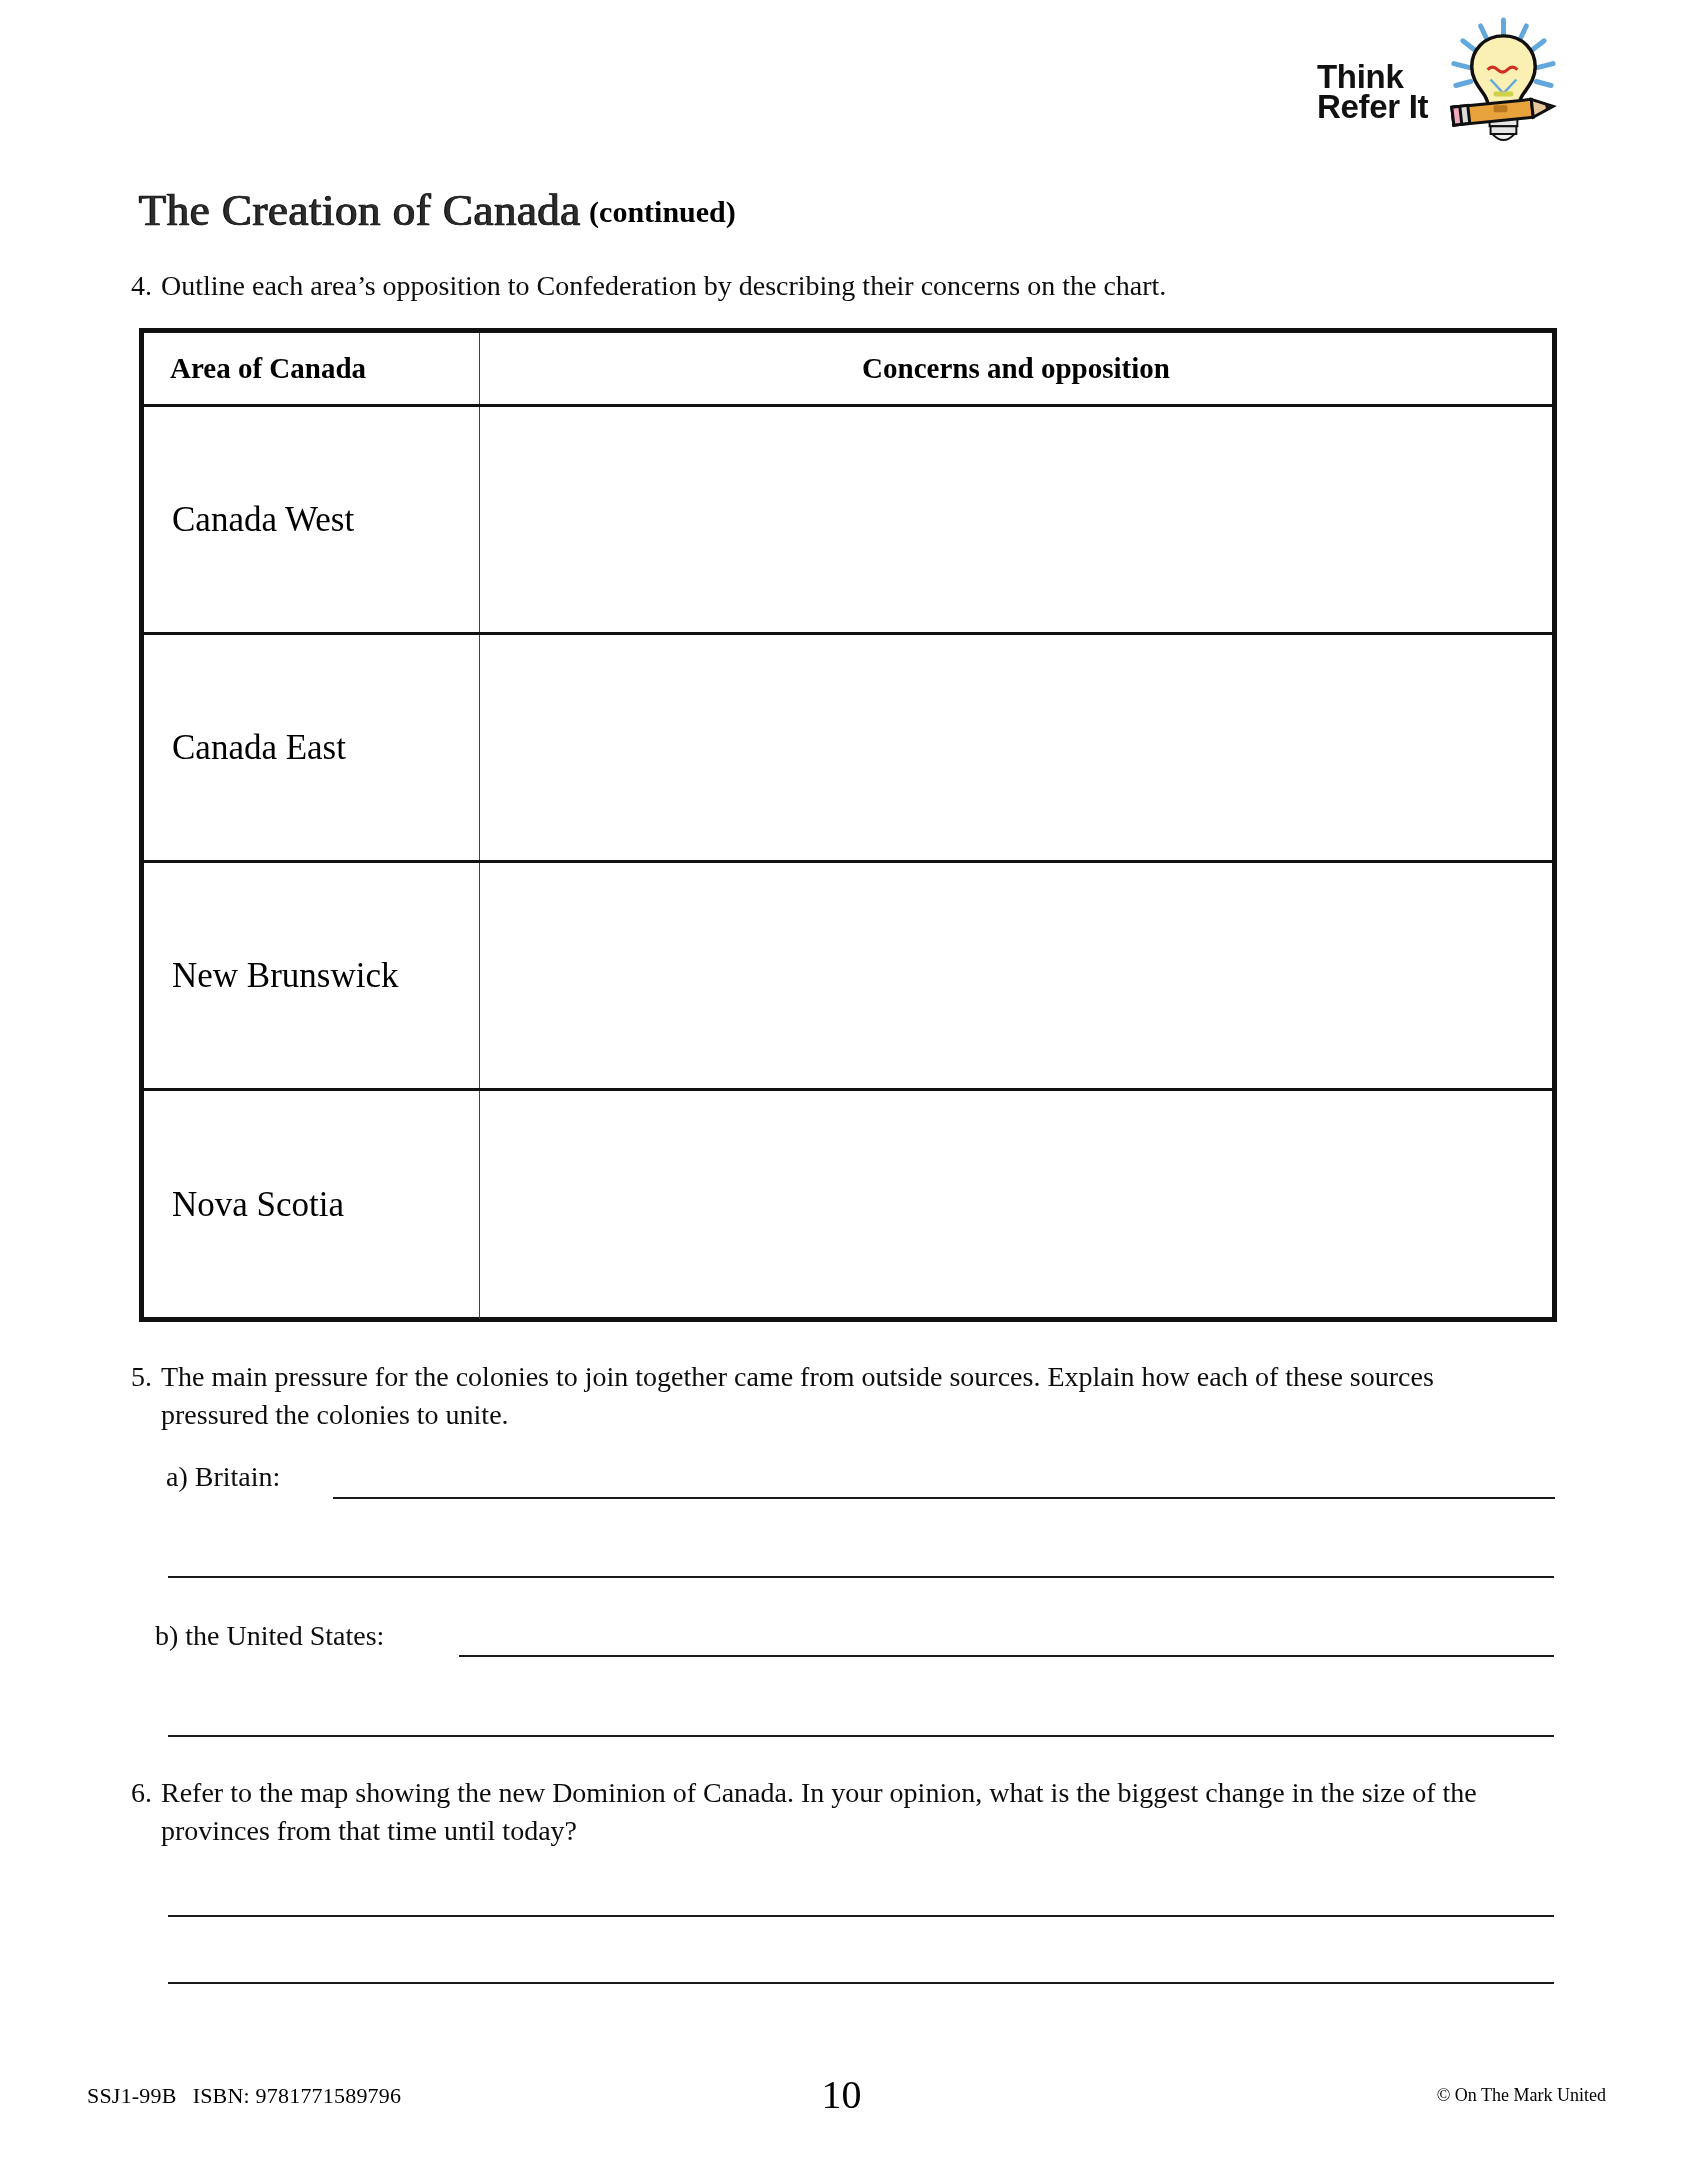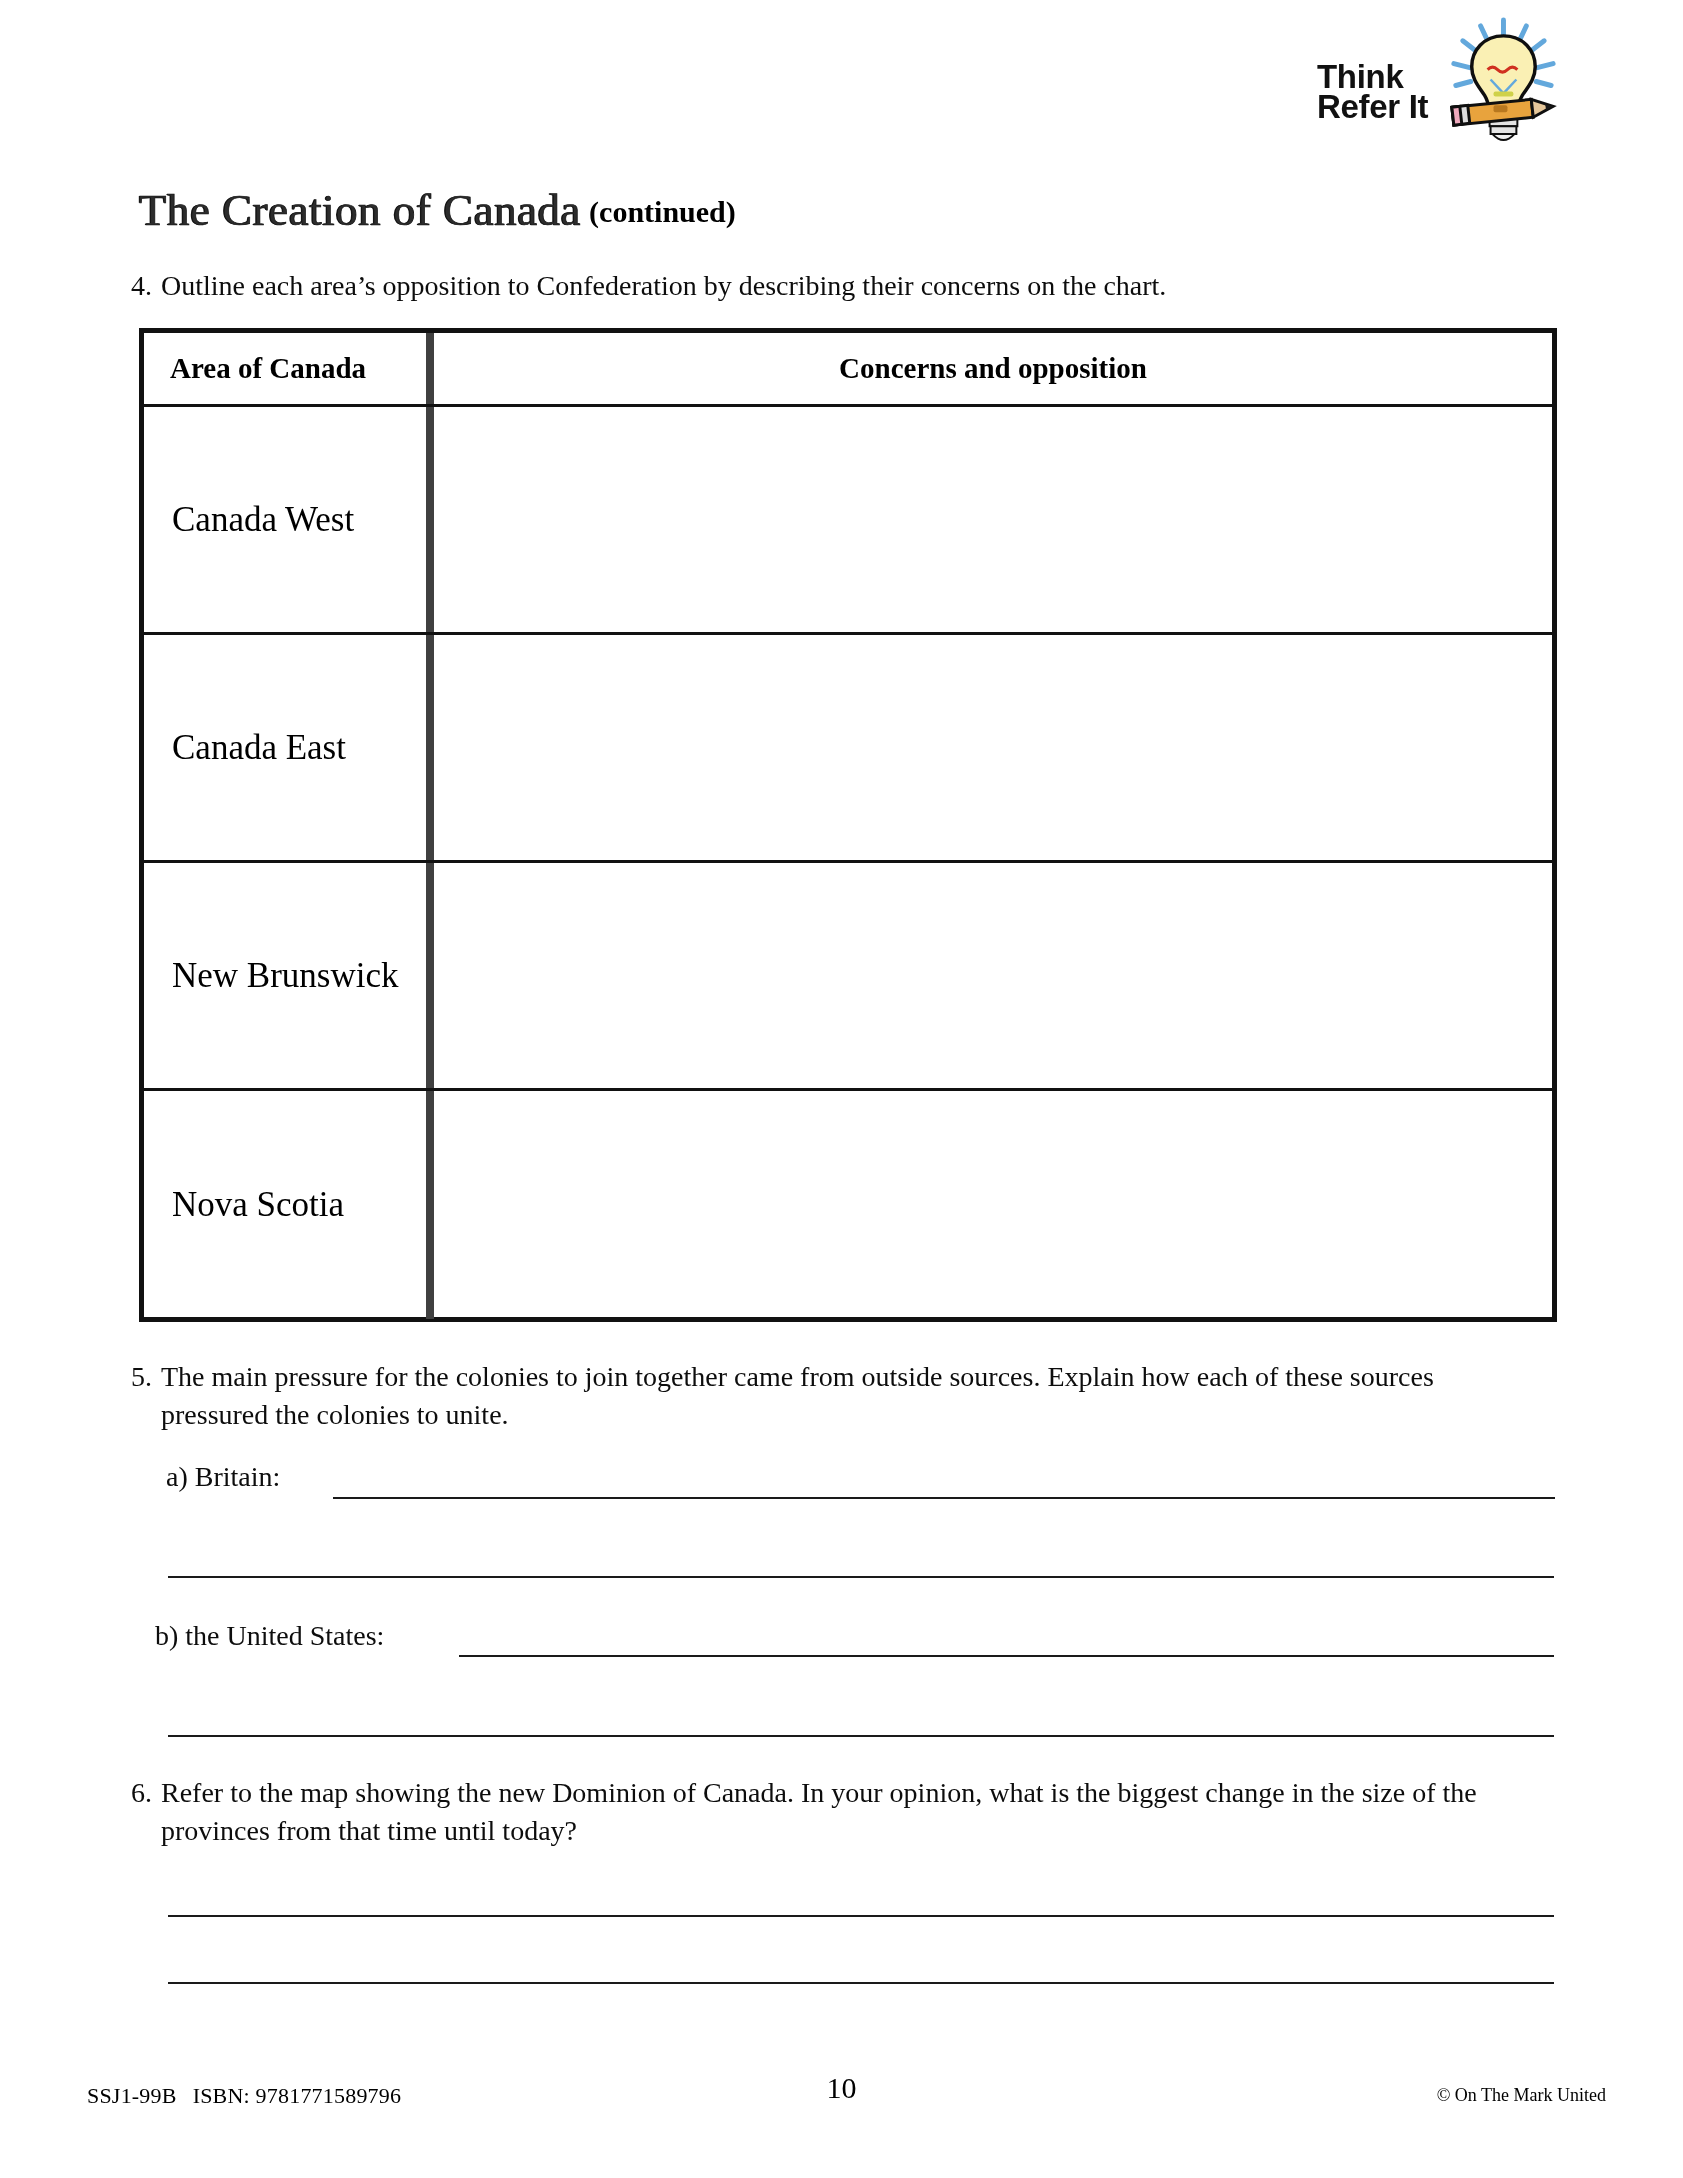--- a/index.html
+++ b/index.html
@@ -109,23 +109,23 @@
   }
   .chart-row {
     display: flex;
     box-sizing: border-box;
     border-bottom: 3px solid #111111;
   }
   .chart-row.last { border-bottom: none; }
   .chart-row.head { height: 74px; }
   .chart-row.body { height: 228px; }
   .cell-area {
-    width: 290px;
+    width: 336px;
     box-sizing: border-box;
-    border-right: 8px solid #404040;
+    border-right: 1px solid #404040;
     display: flex;
     align-items: center;
     padding-left: 28px;
   }
   .cell-concern {
     flex: 1;
     box-sizing: border-box;
     display: flex;
     align-items: center;
     justify-content: center;
@@ -167,21 +167,21 @@
     white-space: nowrap;
     text-align: right;
   }
   .footer-left .sep { display: inline-block; width: 16px; }
   .footer-page {
     position: absolute;
     left: 0;
     top: 2071px;
     width: 1683px;
     text-align: center;
-    font-size: 30px;
+    font-size: 40px;
   }
   .footer-right {
     position: absolute;
     right: 77px;
     top: 2085px;
     font-size: 18px;
     white-space: nowrap;
   }
 </style>
 </head>

